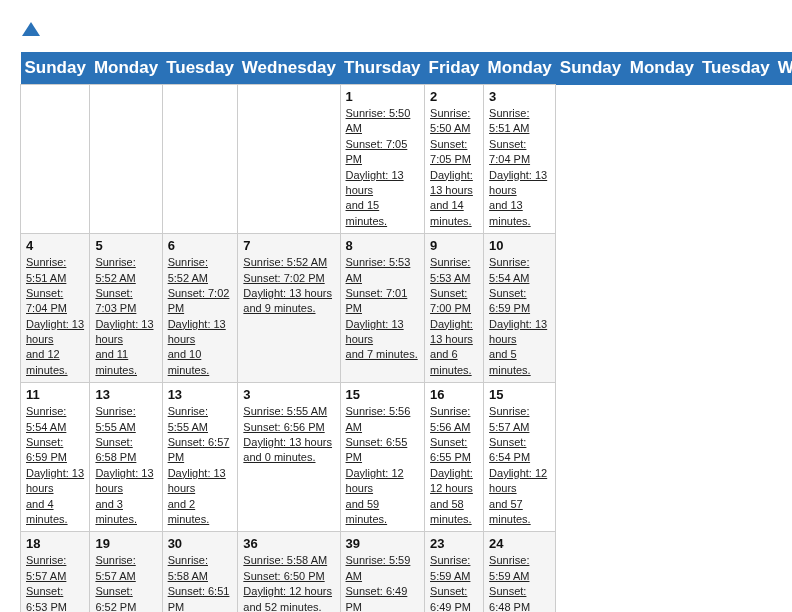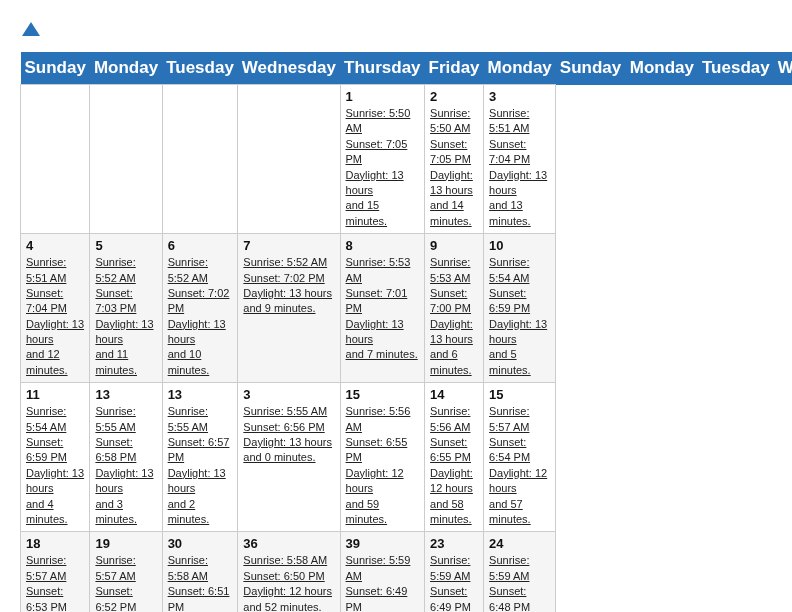--- a/index.html
+++ b/index.html
@@ -239,21 +239,21 @@
 and 0 minutes.</div>
         </td>
         <td>
           <span class="day-num">15</span>
           <div class="day-info" style="white-space: pre-line;">Sunrise: 5:56 AM
 Sunset: 6:55 PM
 Daylight: 12 hours
 and 59 minutes.</div>
         </td>
         <td>
-          <span class="day-num">14</span>
+          <span class="day-num">16</span>
           <div class="day-info" style="white-space: pre-line;">Sunrise: 5:56 AM
 Sunset: 6:55 PM
 Daylight: 12 hours
 and 58 minutes.</div>
         </td>
         <td>
           <span class="day-num">15</span>
           <div class="day-info" style="white-space: pre-line;">Sunrise: 5:57 AM
 Sunset: 6:54 PM
 Daylight: 12 hours

